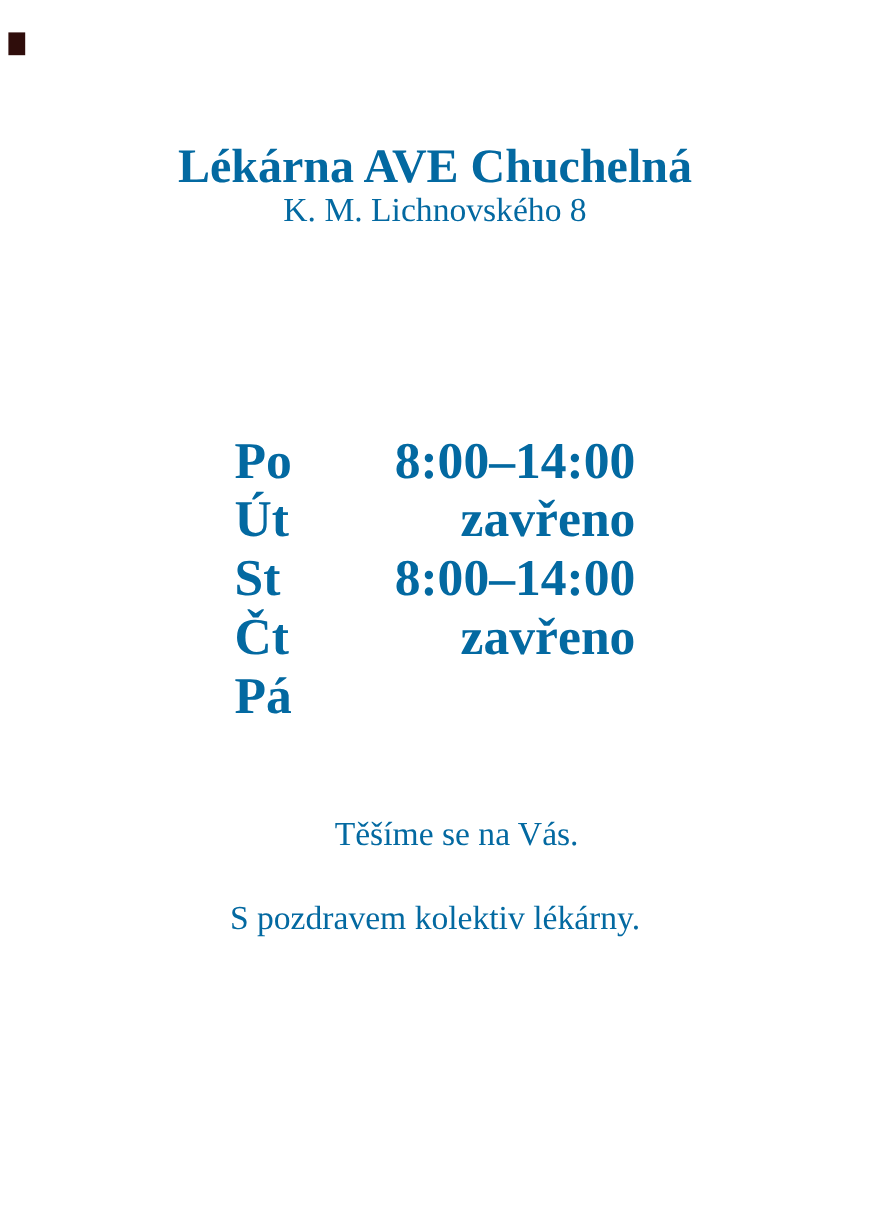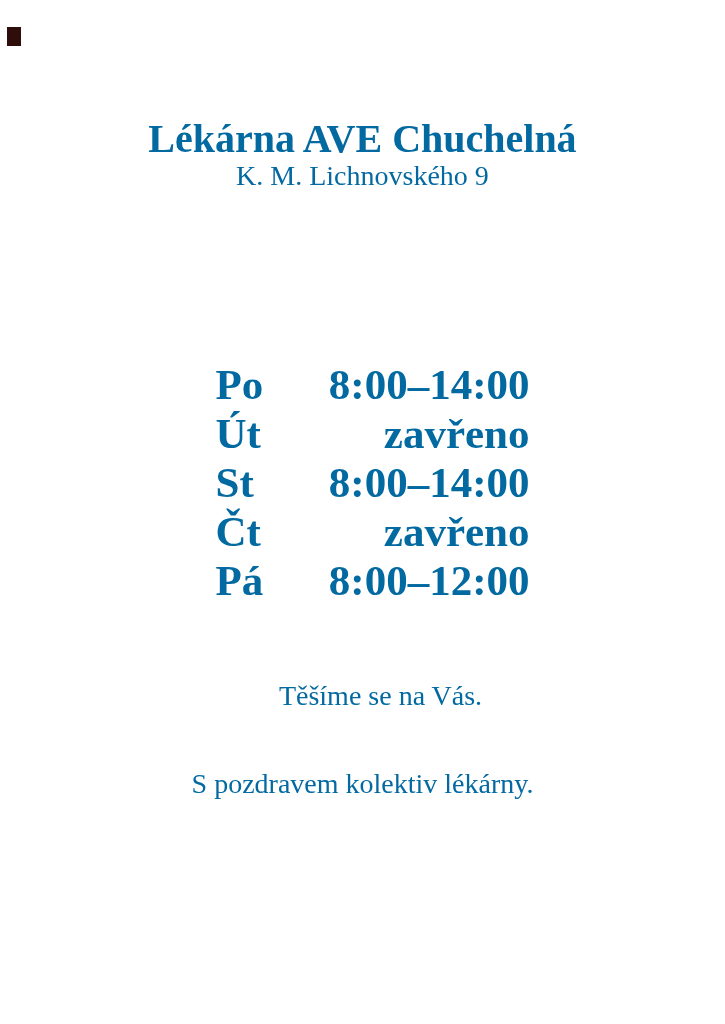--- a/index.html
+++ b/index.html
@@ -66,21 +66,20 @@
     display: flex;
     justify-content: space-between;
     align-items: baseline;
     font-size: 43px;
     font-weight: bold;
     line-height: 49px;
     white-space: nowrap;
   }
   .schedule-row .day {
     text-align: left;
-    margin-left: 20px;
   }
   .schedule-row .hours {
     text-align: center;
   }
   .greeting {
     position: absolute;
     top: 680px;
     left: 0;
     width: 100%;
     text-align: center;
@@ -91,33 +90,32 @@
   }
   .signoff {
     position: absolute;
     top: 750px;
     left: 0;
     width: 100%;
     text-align: center;
     font-size: 28px;
     font-weight: normal;
     line-height: 1.15;
-    margin-top: 18px;
   }
 </style>
 </head>
 <body>
 
 <div class="page">
 
   <div class="corner-mark"></div>
 
   <div class="title">Lékárna AVE Chuchelná</div>
 
-  <div class="address">K. M. Lichnovského 9</div>
+  <div class="address">K. M. Lichnovského 8</div>
 
 
   <div class="schedule">
     <div class="schedule-row">
       <span class="day">Po</span>
       <span class="hours">8:00–14:00</span>
     </div>
     <div class="schedule-row">
       <span class="day">Út</span>
       <span class="hours">zavřeno</span>
@@ -125,21 +123,20 @@
     <div class="schedule-row">
       <span class="day">St</span>
       <span class="hours">8:00–14:00</span>
     </div>
     <div class="schedule-row">
       <span class="day">Čt</span>
       <span class="hours">zavřeno</span>
     </div>
     <div class="schedule-row">
       <span class="day">Pá</span>
-      <span class="hours">8:00–12:00</span>
     </div>
   </div>
 
   <div class="greeting">Těšíme se na Vás.</div>
 
   <div class="signoff">S pozdravem kolektiv lékárny.</div>
 
 </div>
 
 </body></html>

